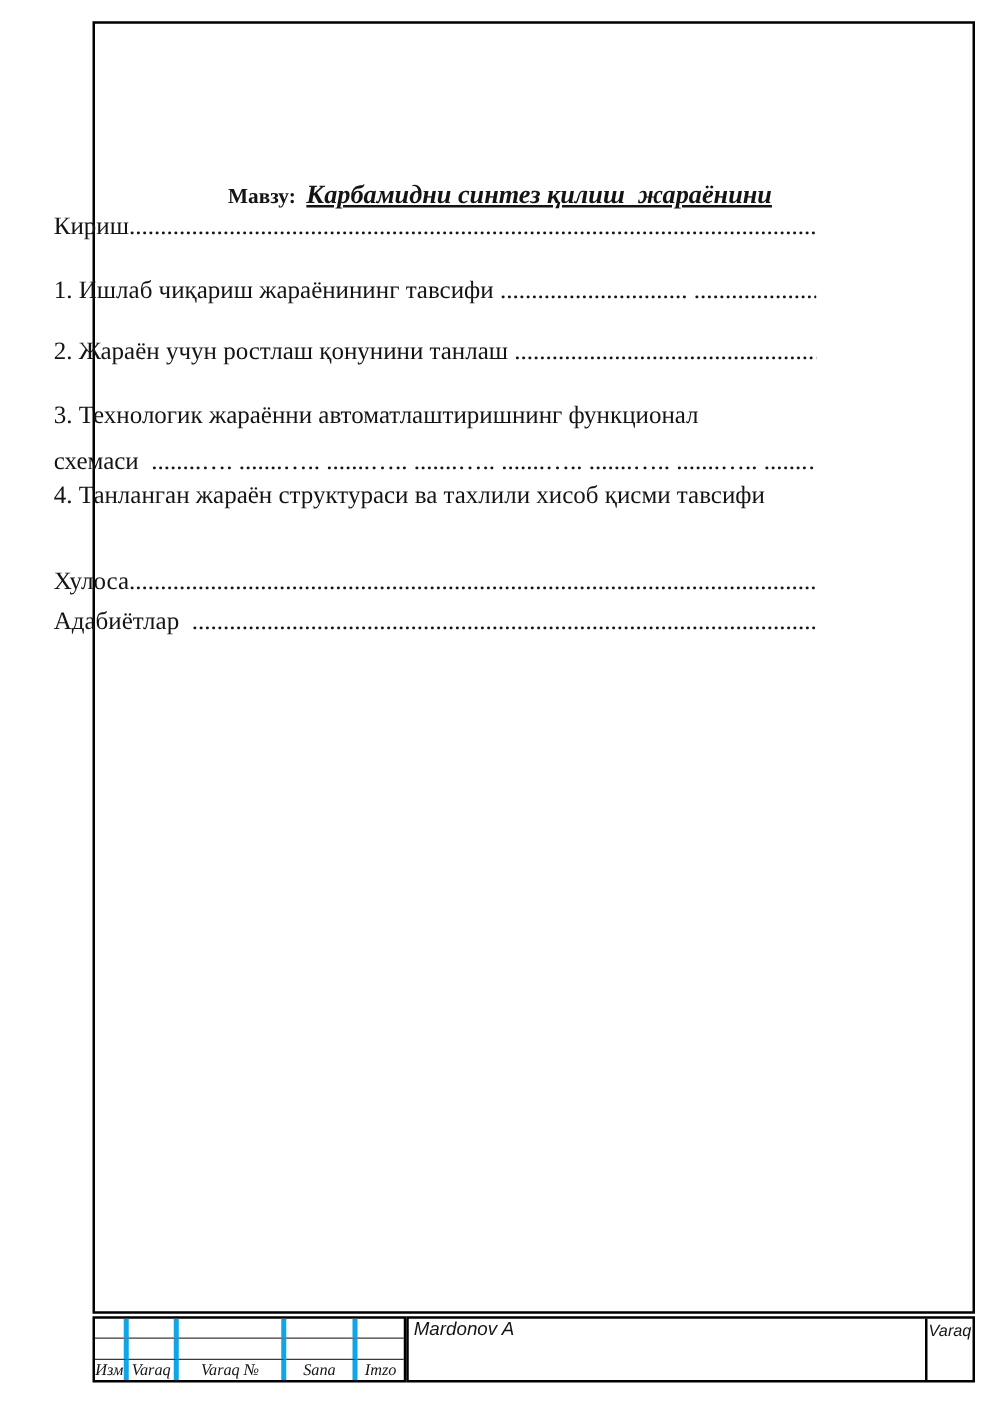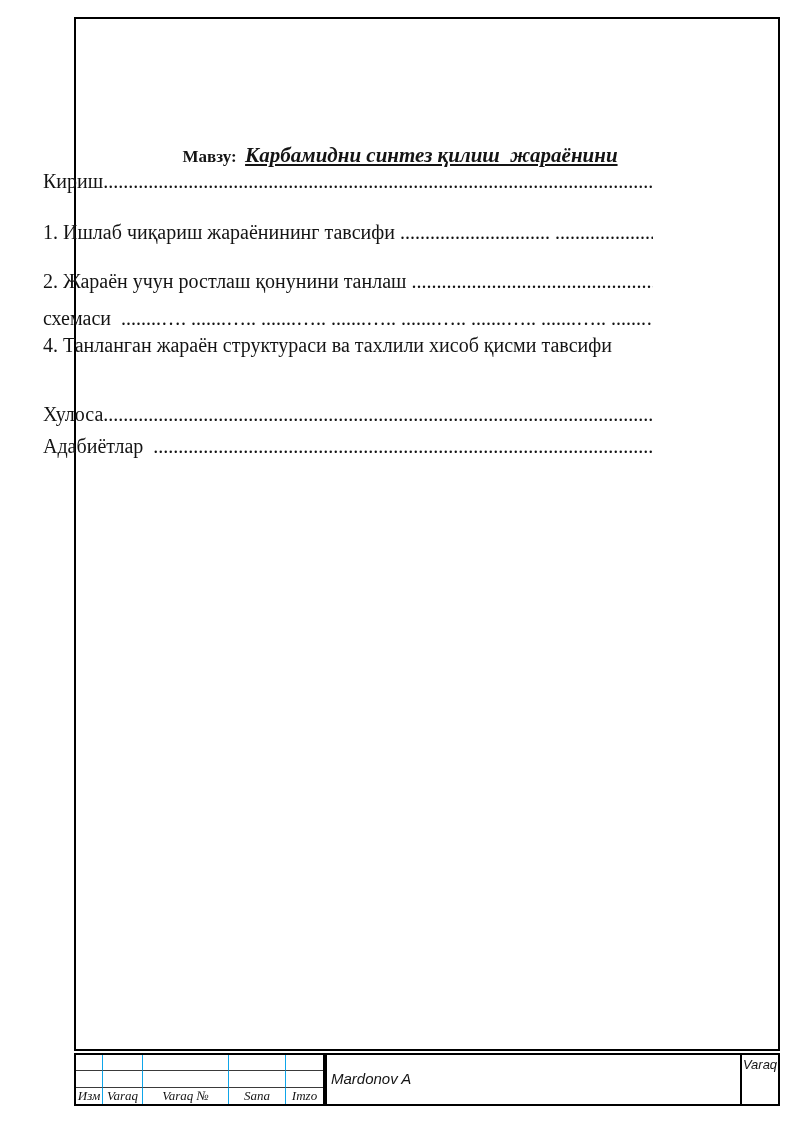--- a/index.html
+++ b/index.html
@@ -38,32 +38,32 @@
 
   
   .titleblock { position:absolute; left:74px; top:1053px; width:706px; height:53px; }
   .tb-left {
     position:absolute; left:0; top:0; width:251px; height:53px;
     border:2px solid #000;
     display:grid;
     grid-template-columns:27px 40px 86px 57px 1fr;
     grid-template-rows:16px 17px 1fr;
   }
-  .cell { border-right:1px solid #0ea5e9; border-bottom:1px solid #3a3a3a; }
+  .cell { border-right:4px solid #0ea5e9; border-bottom:1px solid #3a3a3a; }
   .cell.last-col { border-right:none; }
   .cell.hdr {
     border-bottom:none; font-style:italic; font-size:13px; line-height:15px;
     text-align:center; overflow:hidden; white-space:nowrap;
   }
   .tb-right {
     position:absolute; left:251px; top:0; width:455px; height:53px;
     border:2px solid #000;
   }
   .tb-name {
-    position:absolute; left:4px; top:15px;
+    position:absolute; left:4px; top:0;
     font-family:"Liberation Sans", sans-serif; font-style:italic; font-size:15px;
     white-space:nowrap;
   }
   .tb-varaq {
     position:absolute; right:0; top:0; height:100%; width:38px;
     border-left:2px solid #000; text-align:center; padding-top:2px;
     font-family:"Liberation Sans", sans-serif; font-style:italic; font-size:13px;
   }
 </style>
 </head>
@@ -72,20 +72,21 @@
 <div class="frame"></div>
 
 <div class="title-wrap">
   <div><span class="title-prefix">Мавзу:  </span><span class="title-main">Карбамидни синтез қилиш  жараёнини</span></div>
 </div>
 
 <div class="toc">
   <div class="toc-line l1">Кириш........................................................................................................................</div>
   <div class="toc-line l2">1. Ишлаб чиқариш жараёнининг тавсифи .............................. ................................</div>
   <div class="toc-line l3">2. Жараён учун ростлаш қонунини танлаш ..........................................................</div>
+  <div class="toc-line l4">3. Технологик жараённи автоматлаштиришнинг функционал</div>
   <div class="toc-line l5">схемаси  ........…. .......….. .......….. .......….. .......….. .......….. .......….. .......….. .......…..</div>
   <div class="toc-line l6">4. Танланган жараён структураси ва тахлили хисоб қисми тавсифи</div>
   <div class="toc-line l7">Хулоса.......................................................................................................................</div>
   <div class="toc-line l8">Адабиётлар  ............................................................................................................</div>
 </div>
 
 <div class="titleblock">
   <div class="tb-left">
 
     <div class="cell"></div>

